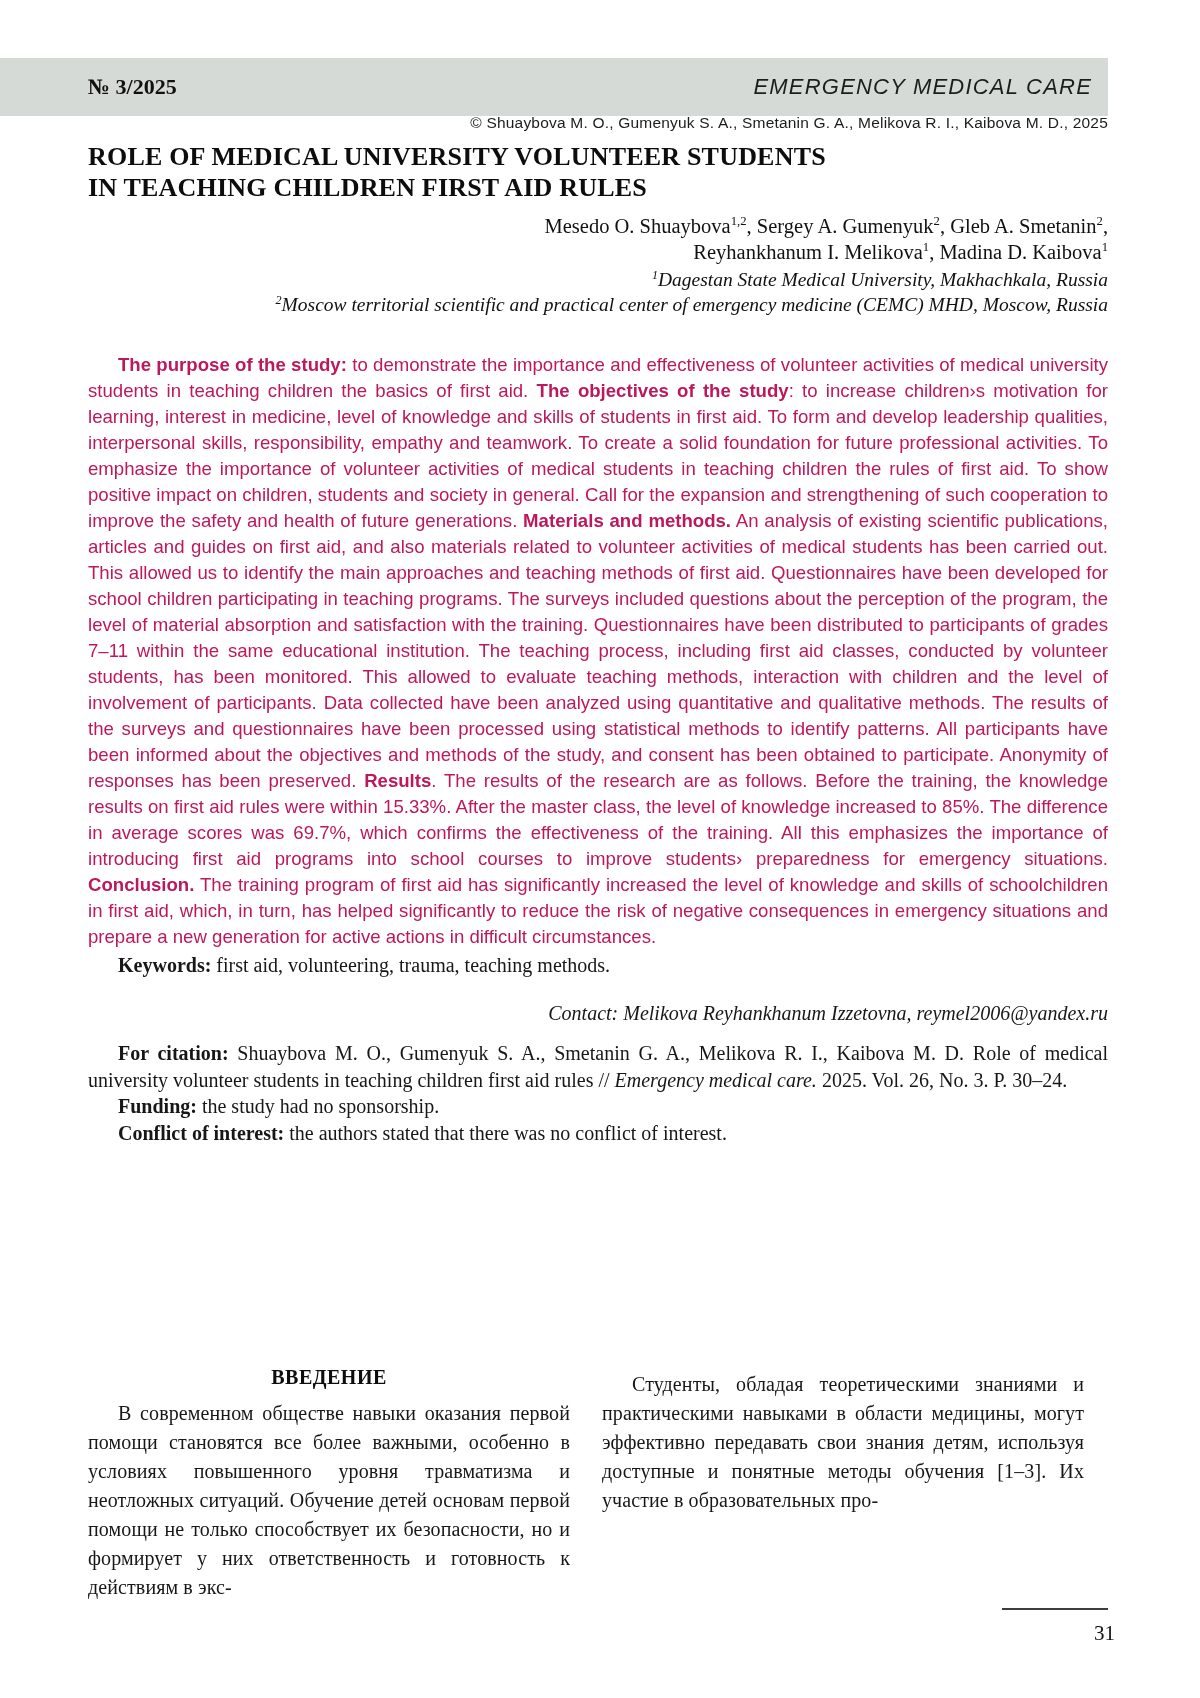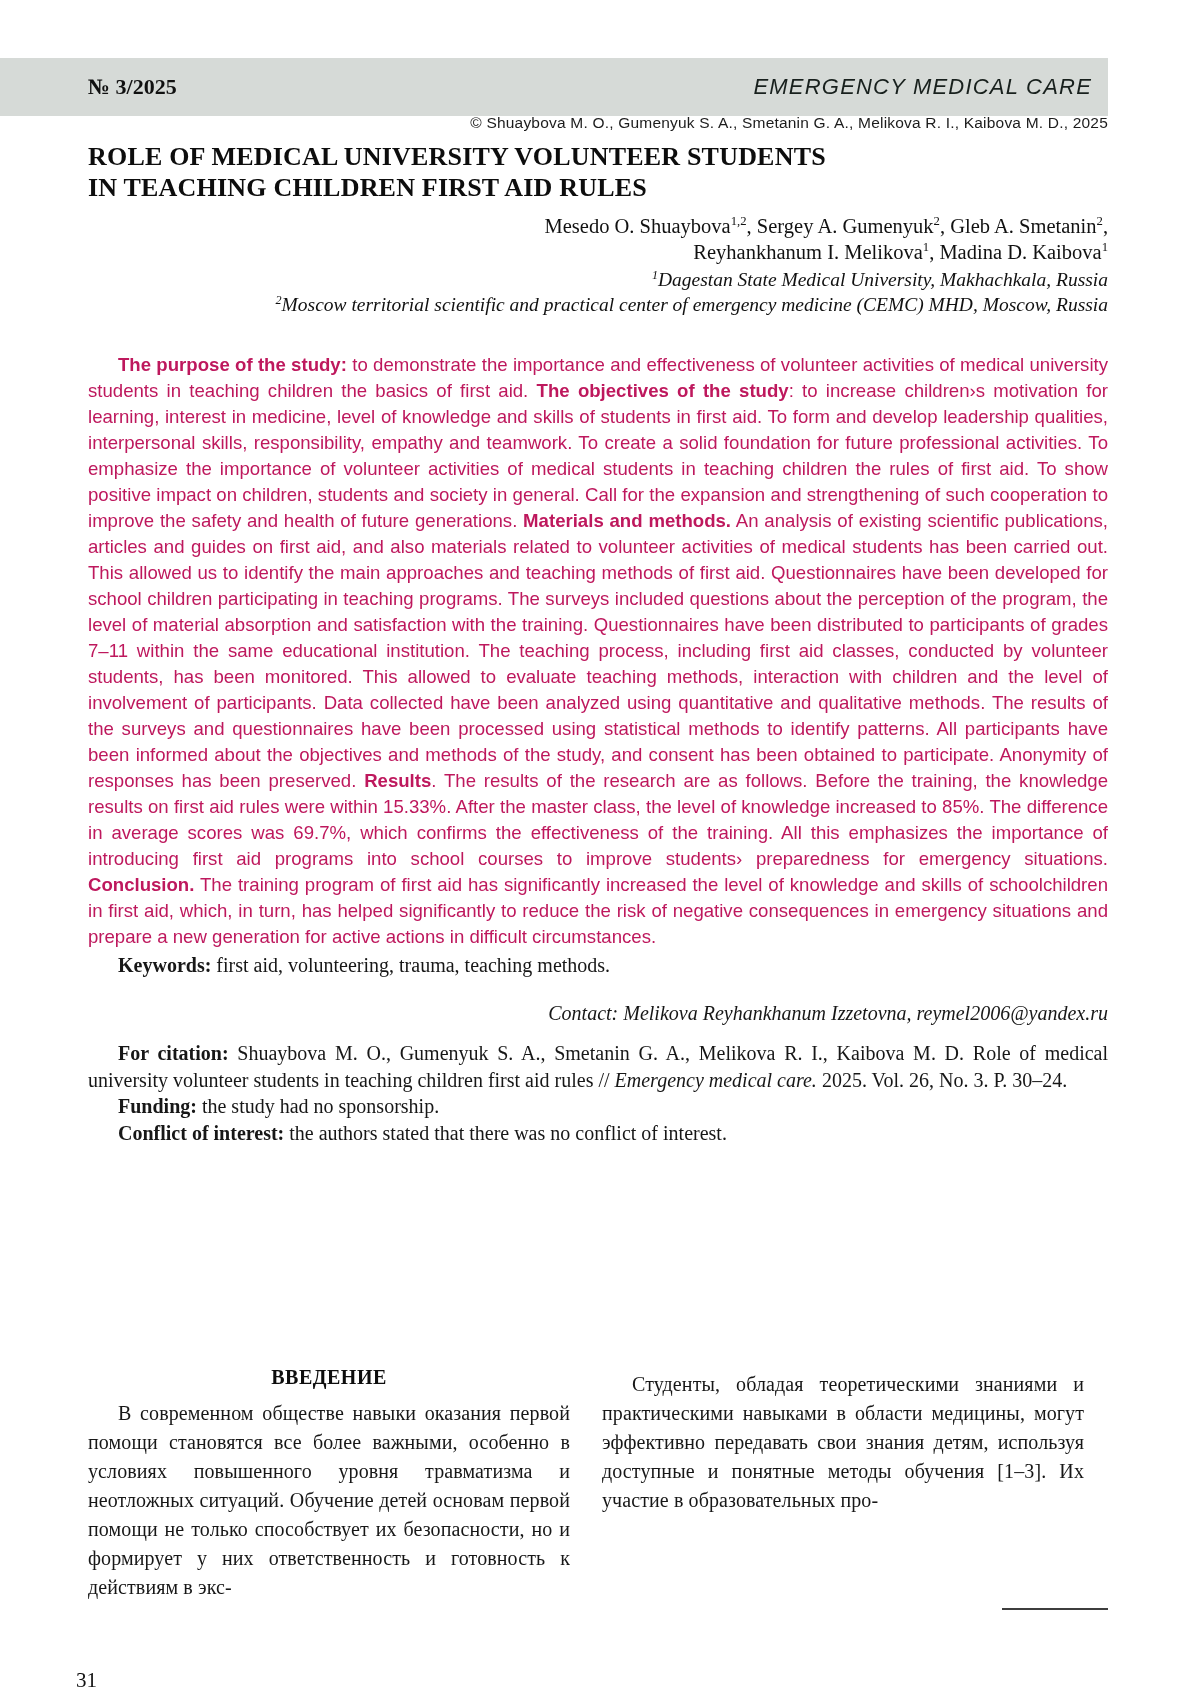--- a/index.html
+++ b/index.html
@@ -67,22 +67,22 @@
     margin: 2px 0 10px 0; color: #0d0d0d;
   }
   .rus { font-size: 20px; line-height: 29px; text-align: justify; margin: 0; letter-spacing: 0.1px; }
   .rus.indent { text-indent: 30px; }
   .col-right { padding-top: 6px; }
 
   .footnote-rule {
     position: absolute; left: 1002px; top: 1608px; width: 106px; height: 2px; background: #3e3e3e;
   }
   .page-number {
-    position: absolute; top: 1621px; left: 76px; width: 1015px; 
-    font-size: 21px; color: #111; margin-top: 47px;
+    position: absolute; top: 1621px; left: 100px; width: 1015px; text-align: right;
+    font-size: 21px; color: #111;
   }
 </style>
 </head>
 <body>
 
 <div class="header-bar">
   <span class="issue">№ 3/2025</span>
   <span class="journal">EMERGENCY MEDICAL CARE</span>
 </div>
 

